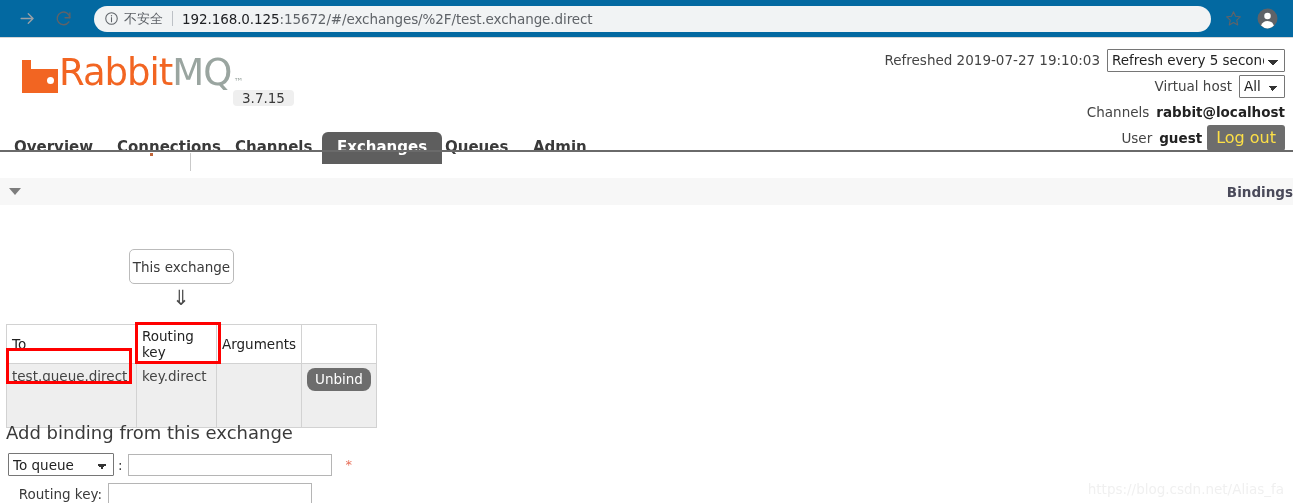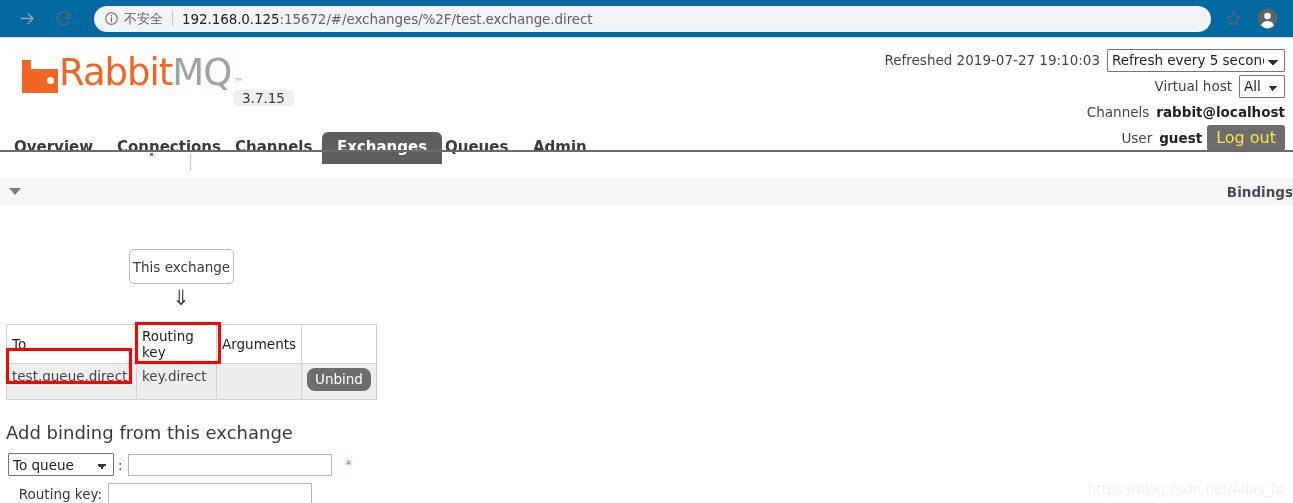--- a/index.html
+++ b/index.html
@@ -205,21 +205,21 @@
     background: #eeeeee;
     border: 1px solid #d2d2d2;
     color: #444;
     padding: 4px 5px;
     vertical-align: top;
   }
   .col-to { width: 130px; }
   .col-rk { width: 80px; margin-left: 30px; }
   .col-args { width: 72px; }
   .col-act { width: 72px; }
-  #row-to-cell { height: 36px; margin-left: 29px; }
+  #row-to-cell { height: 64px; margin-left: 29px; }
   #unbind-button {
     background: #6d6d6d; color: #fff;
     border: none; border-radius: 8px;
     font-size: 13.5px;
     padding: 3px 8px 4px 8px;
     font-family: "DejaVu Sans", sans-serif;
     cursor: pointer;
   }
 
   

